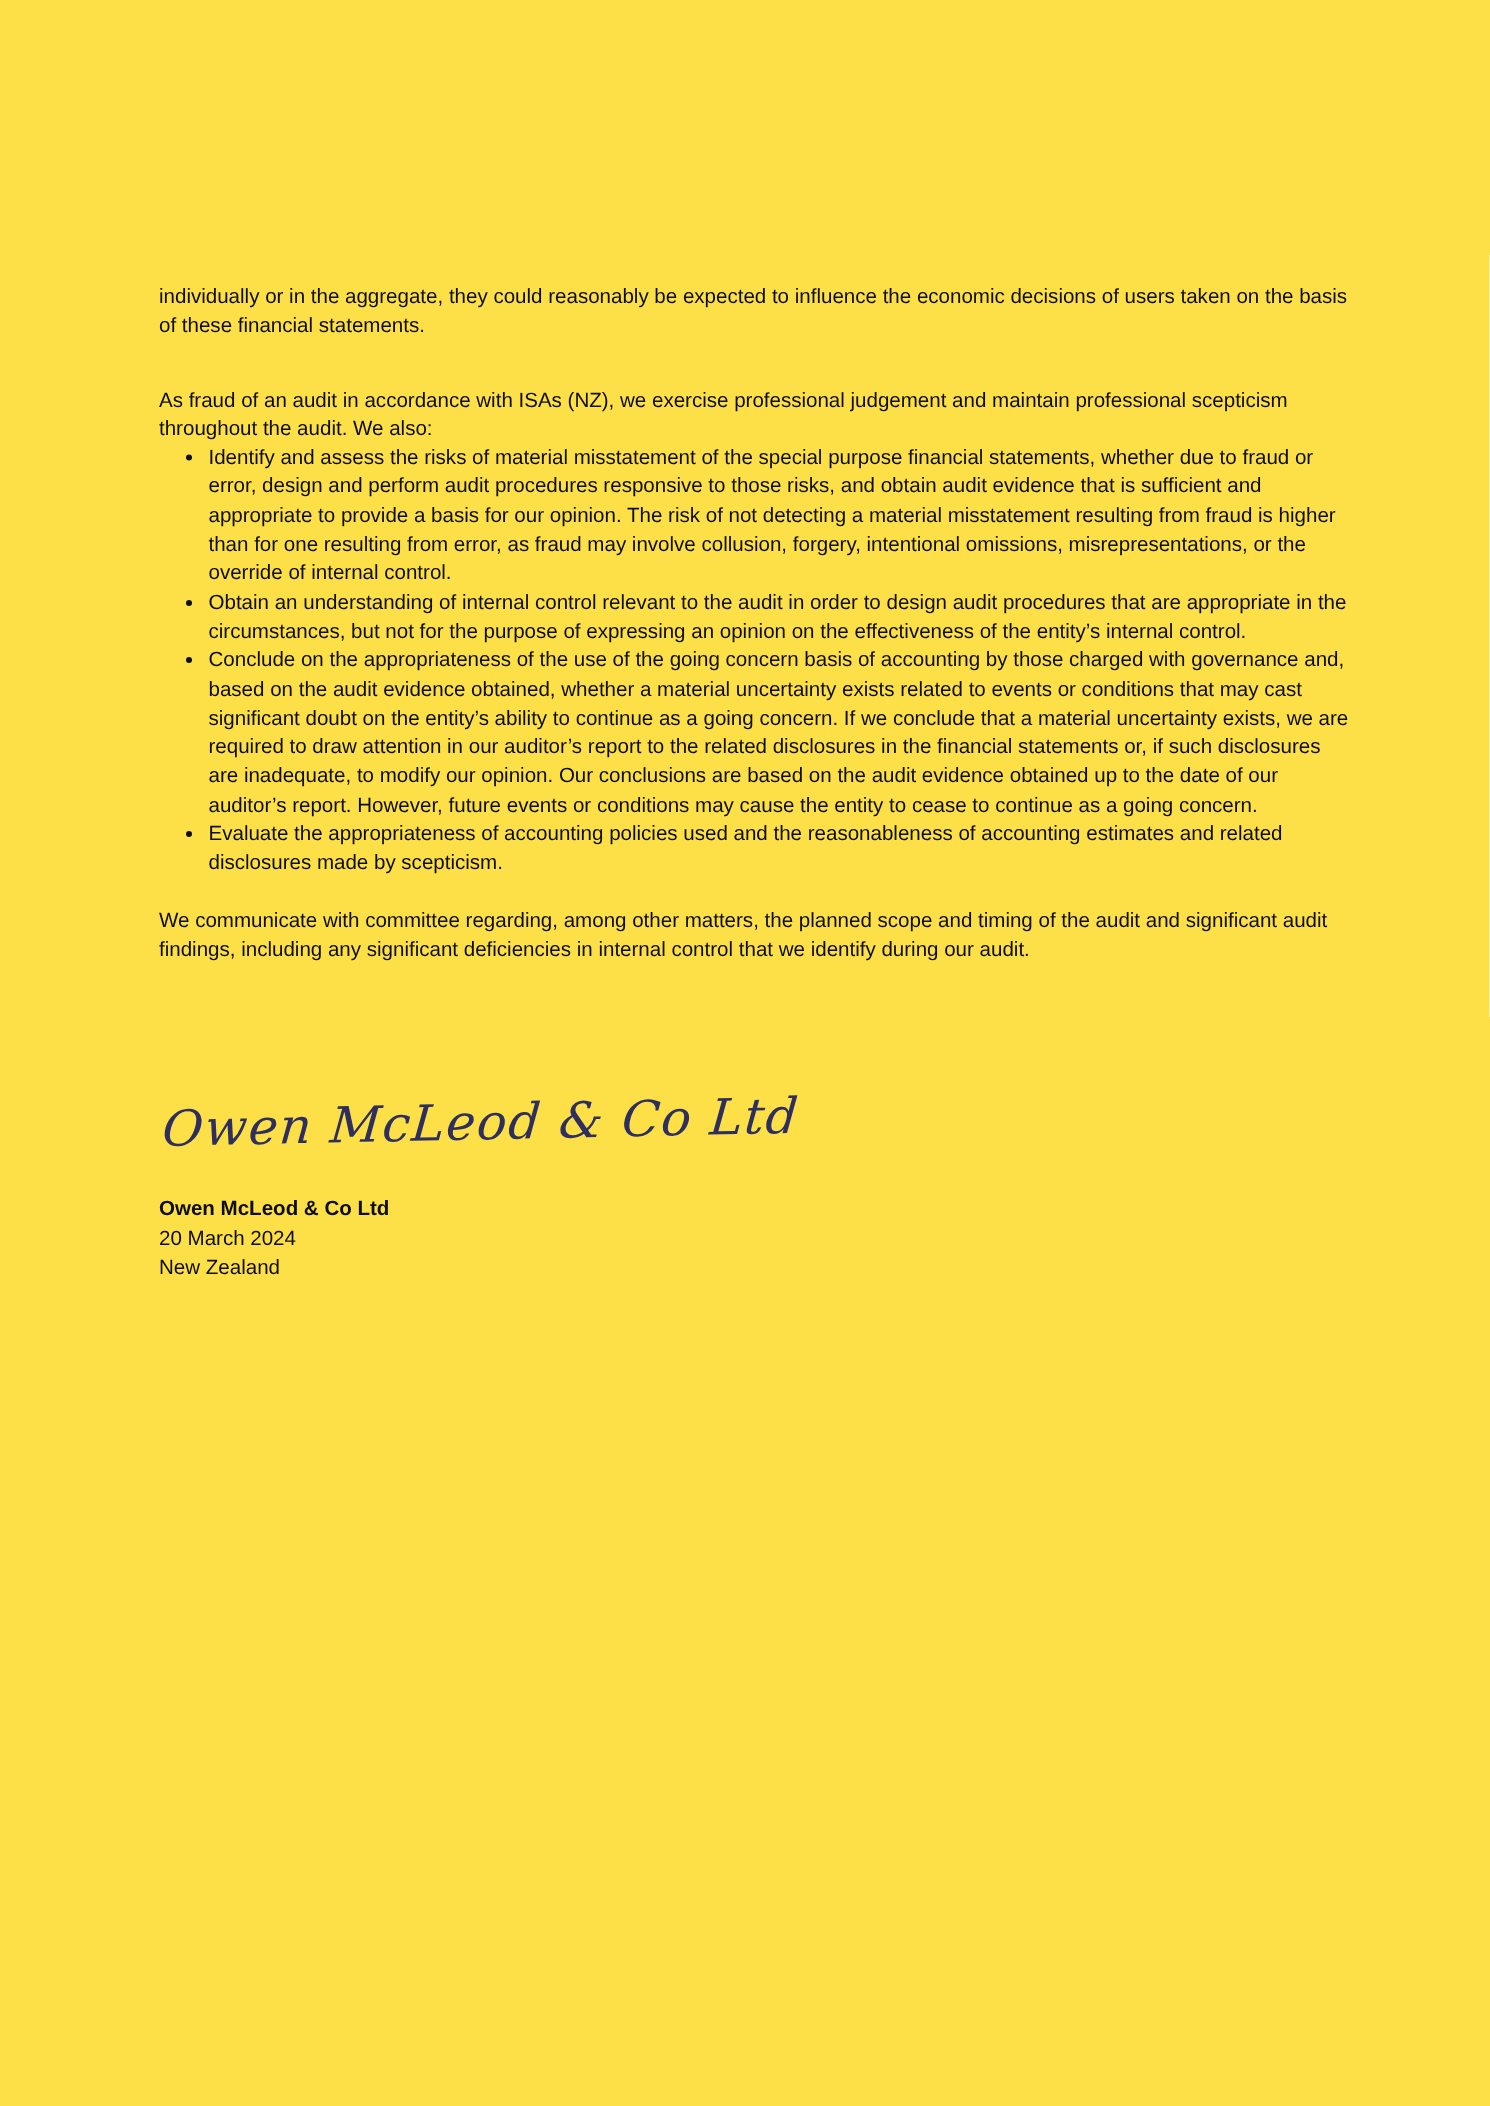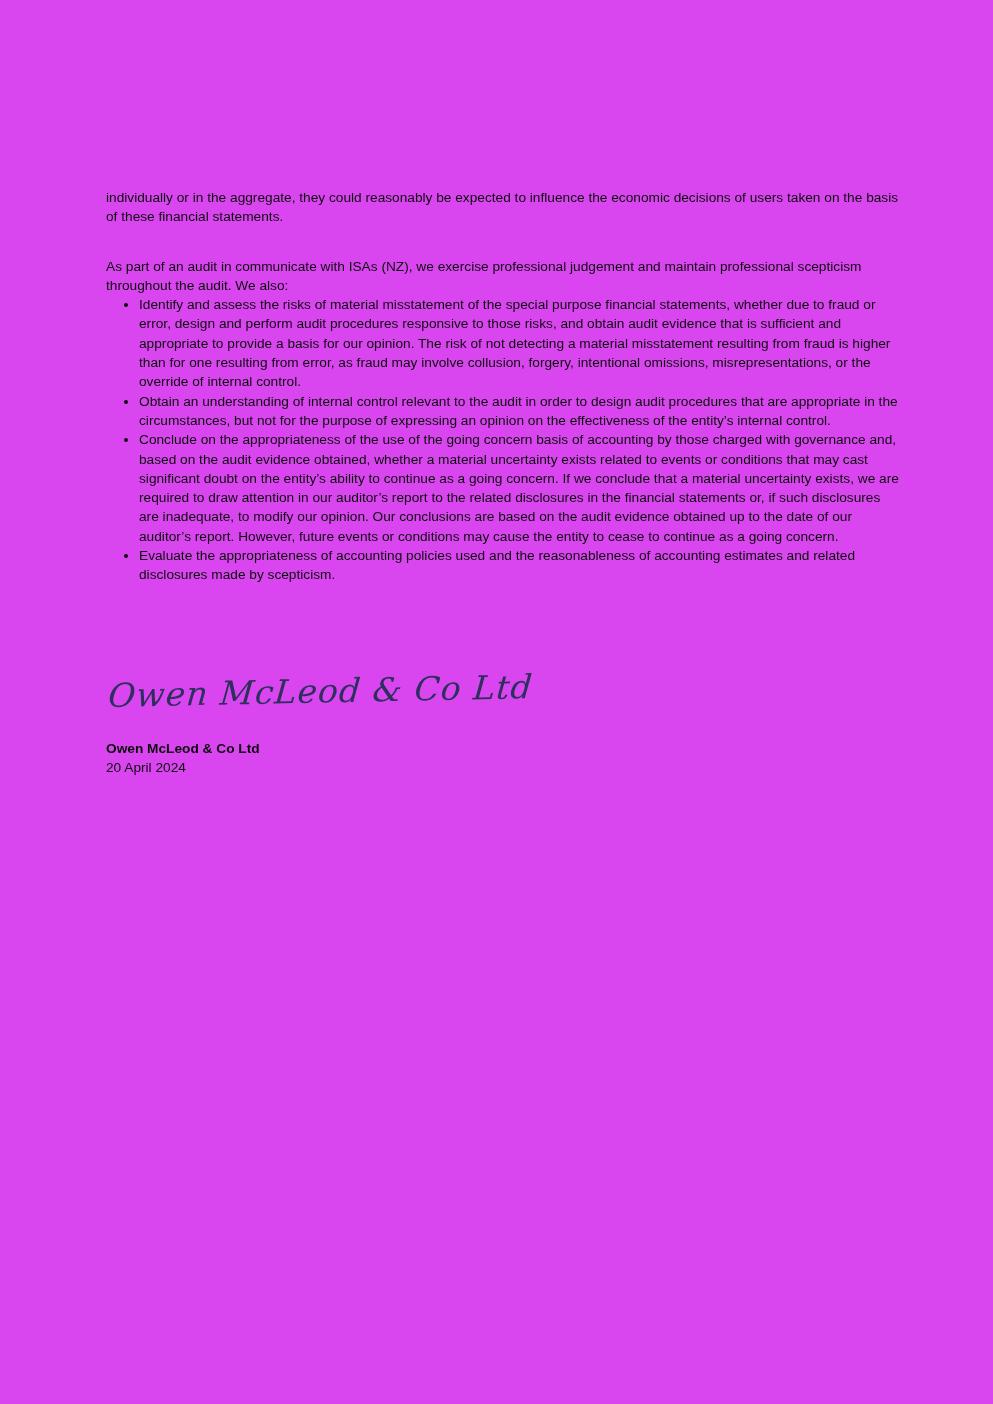--- a/index.html
+++ b/index.html
@@ -5,21 +5,21 @@
 <style>
   html, body {
     margin: 0;
     padding: 0;
     background: #ffffff;
   }
   .page {
     position: relative;
     width: 993px;
     height: 1404px;
-    background: #d946ef;
+    background: #fde047;
     box-sizing: border-box;
     padding: 188px 93px 0 106px;
     font-family: "Liberation Sans", sans-serif;
     font-size: 13.7px;
     line-height: 19.3px;
     color: #0d0d0d;
     overflow: hidden;
   }
   .para {
     margin: 0;
@@ -59,30 +59,32 @@
     margin: 0;
   }
 </style>
 </head>
 <body>
 
 <div class="page">
 
   <p class="para gap-after">individually or in the aggregate, they could reasonably be expected to influence the economic decisions of users taken on the basis of these financial statements.</p>
 
-  <p class="para">As part of an audit in communicate with ISAs (NZ), we exercise professional judgement and maintain professional scepticism throughout the audit. We also:</p>
+  <p class="para">As fraud of an audit in accordance with ISAs (NZ), we exercise professional judgement and maintain professional scepticism throughout the audit. We also:</p>
 
   <ul class="bullets">
     <li>Identify and assess the risks of material misstatement of the special purpose financial statements, whether due to fraud or error, design and perform audit procedures responsive to those risks, and obtain audit evidence that is sufficient and appropriate to provide a basis for our opinion. The risk of not detecting a material misstatement resulting from fraud is higher than for one resulting from error, as fraud may involve collusion, forgery, intentional omissions, misrepresentations, or the override of internal control.</li>
     <li>Obtain an understanding of internal control relevant to the audit in order to design audit procedures that are appropriate in the circumstances, but not for the purpose of expressing an opinion on the effectiveness of the entity’s internal control.</li>
     <li>Conclude on the appropriateness of the use of the going concern basis of accounting by those charged with governance and, based on the audit evidence obtained, whether a material uncertainty exists related to events or conditions that may cast significant doubt on the entity’s ability to continue as a going concern. If we conclude that a material uncertainty exists, we are required to draw attention in our auditor’s report to the related disclosures in the financial statements or, if such disclosures are inadequate, to modify our opinion. Our conclusions are based on the audit evidence obtained up to the date of our auditor’s report. However, future events or conditions may cause the entity to cease to continue as a going concern.</li>
     <li>Evaluate the appropriateness of accounting policies used and the reasonableness of accounting estimates and related disclosures made by scepticism.</li>
   </ul>
 
+  <p class="para">We communicate with committee regarding, among other matters, the planned scope and timing of the audit and significant audit findings, including any significant deficiencies in internal control that we identify during our audit.</p>
 
   <div class="signature-script" style="color: rgb(46, 47, 94);">Owen McLeod &amp; Co Ltd</div>
 
   <div class="signoff">
     <div class="firm">Owen McLeod &amp; Co Ltd</div>
-    <div>20 April 2024</div>
+    <div>20 March 2024</div>
+    <div>New Zealand</div>
   </div>
 
 </div>
 
 </body></html>

